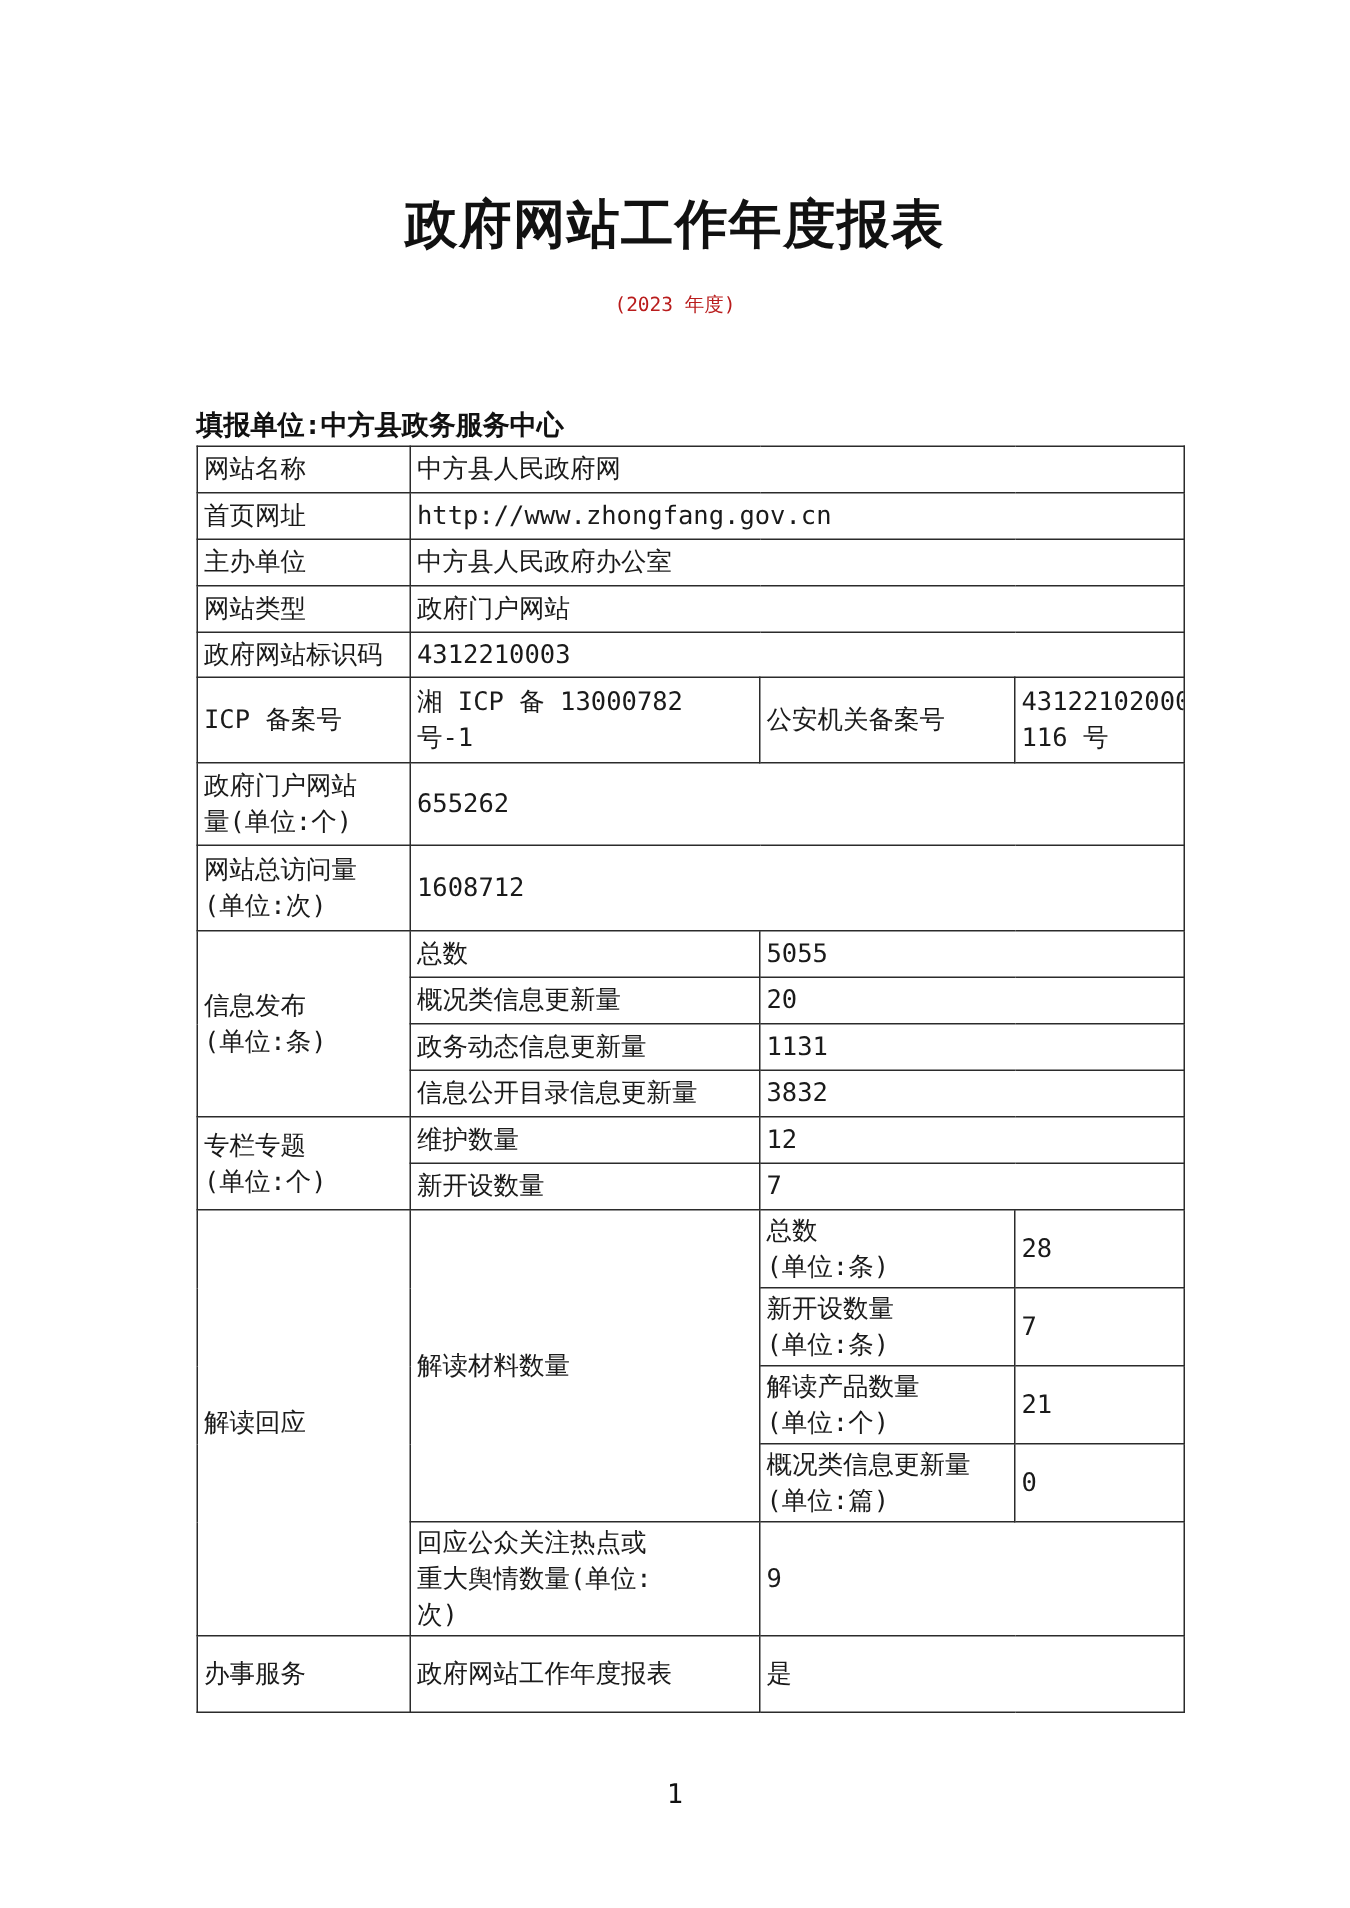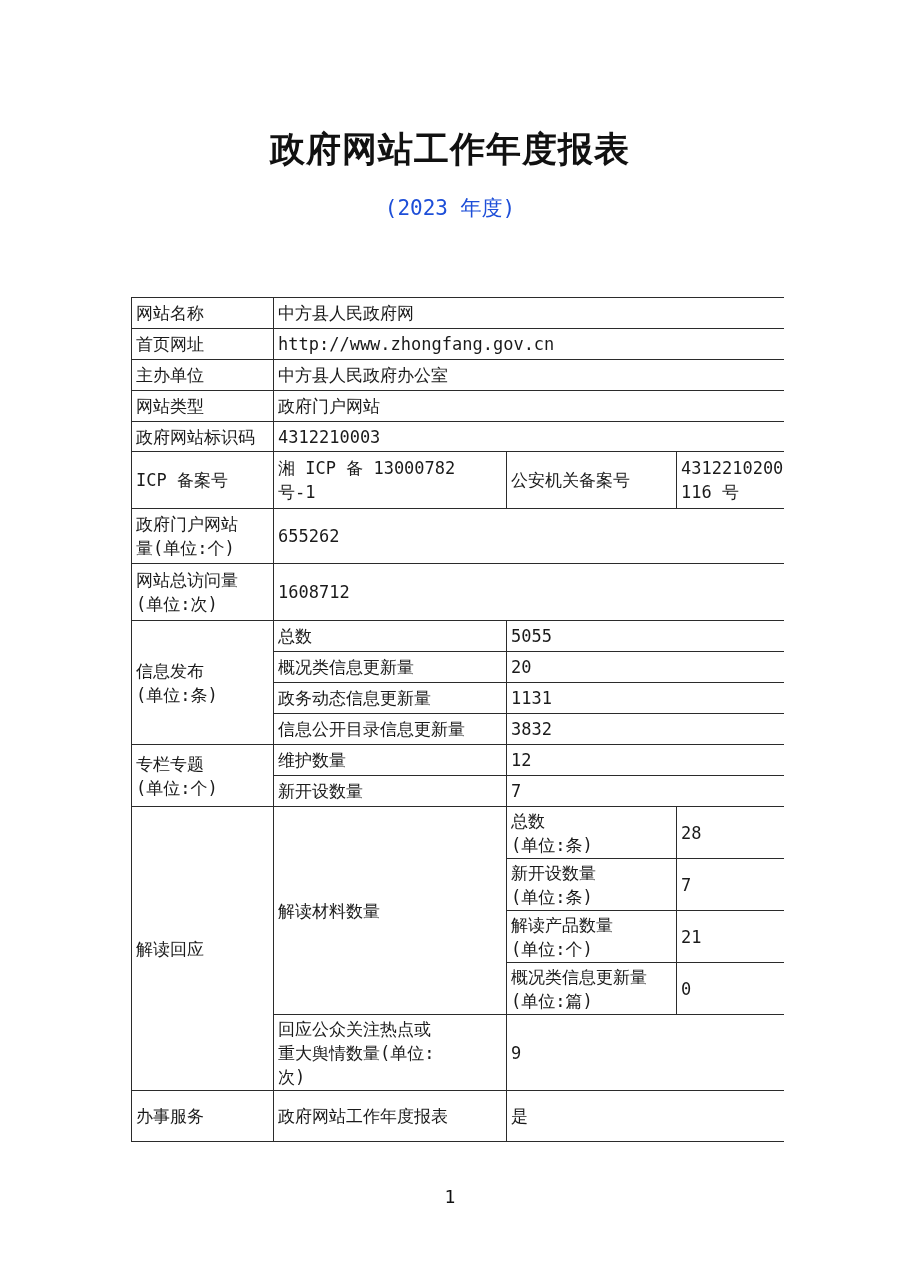--- a/index.html
+++ b/index.html
@@ -4,41 +4,42 @@
 <style>
   html, body { margin: 0; padding: 0; background: #ffffff; }
   .page {
     position: relative;
     width: 784px;
     height: 1272px;
     background: #ffffff;
     font-family: "DejaVu Sans Mono", "Liberation Serif", serif;
     color: #1a1a1a;
     overflow: hidden;
+    padding-left: 20px;
   }
   .doc-title {
     position: absolute;
     top: 126px;
     left: 0;
     width: 900px;
     text-align: center;
     font-family: "Liberation Sans", sans-serif;
     font-size: 35px;
     font-weight: 700;
     letter-spacing: 1px;
     color: #111;
   }
   .doc-subtitle {
     position: absolute;
     top: 194px;
     left: 0;
     width: 900px;
     text-align: center;
-    font-size: 21px;
-    color: #1d4ed8;
+    font-size: 13px;
+    color: #b91c1c;
   }
   .filing-unit {
     position: absolute;
     top: 271px;
     left: 131px;
     font-size: 18px;
     font-weight: 700;
     color: #111;
   }
   table.report {
@@ -73,20 +74,21 @@
     color: #111;
   }
 </style>
 </head>
 <body>
 
 <div class="page">
 
   <div class="doc-title">政府网站工作年度报表</div>
   <div class="doc-subtitle">(2023 年度)</div>
+  <div class="filing-unit">填报单位:中方县政务服务中心</div>
 
   <table class="report">
     <colgroup>
       <col style="width:142px">
       <col style="width:233px">
       <col style="width:170px">
       <col style="width:113px">
     </colgroup>
 
     <tbody>

